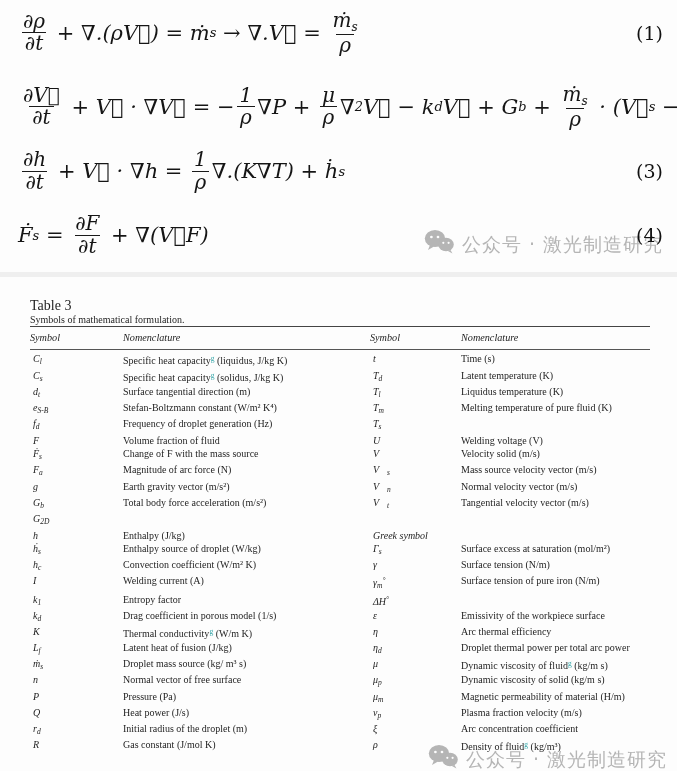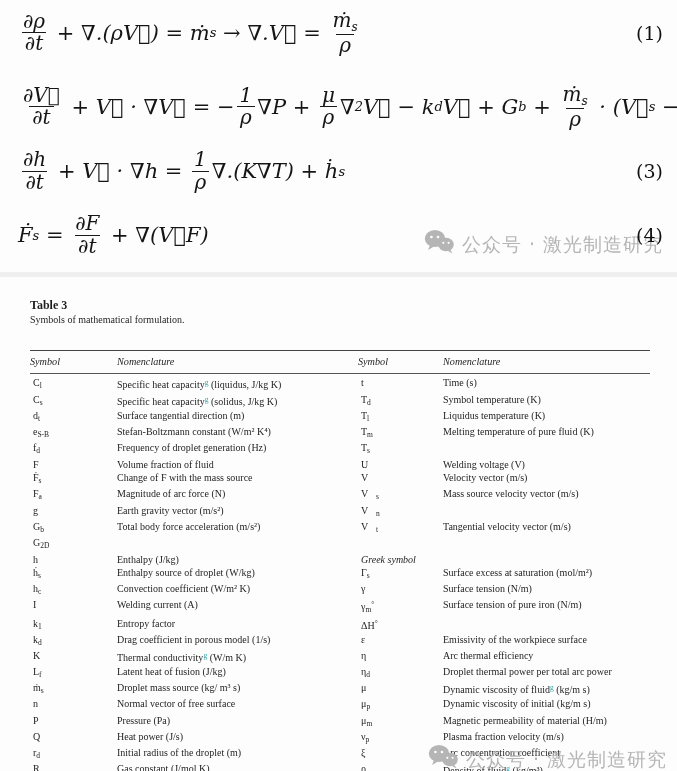--- a/index.html
+++ b/index.html
@@ -31,27 +31,27 @@
   
   .wm{position:absolute;display:flex;align-items:flex-end;gap:7px;
       font-family:"DejaVu Sans","Liberation Sans",sans-serif;
       font-size:19px;color:#b5b5b5;letter-spacing:1px;white-space:nowrap;}
   .wm-top{left:424px;top:229px;z-index:1}
   .wm-bottom{left:428px;top:744px;z-index:4}
   .wm svg{flex:0 0 auto}
   
   .tablewrap{position:absolute;left:30px;right:27px;top:298px;z-index:3;
       font-size:10px;line-height:13.3px;color:#1e1e1e;}
-  .t-title{font-weight:bold;font-size:12px;line-height:15px}
-  .t-caption{font-size:10px;line-height:13px;margin-bottom:24px}
-  .thead,.trow{display:grid;grid-template-columns:83px 237px 81px auto;column-gap:4px}
+  .t-title{font-weight:normal;font-size:14px;line-height:15px}
+  .t-caption{font-size:10px;line-height:13px;margin-bottom:0}
+  .thead,.trow{display:grid;grid-template-columns:83px 237px 81px auto;column-gap:10px}
   .thead{border-top:1.3px solid #444;border-bottom:1px solid #555;padding:4px 0 5px 0;font-style:italic;font-size:10.2px}
   .tbody{padding-top:2px}
   .tcell{overflow:hidden;white-space:nowrap}
-  .tcell.sym{padding-left:3px}
+  .tcell.sym{font-style:italic;padding-left:3px}
   .tcell sub{font-size:7.5px;vertical-align:-2px}
   .tcell sup{font-size:7.5px;vertical-align:3px}
   .tcell.nomen sup{color:#2fa3a6}
   .greekhead{font-style:italic}
 </style>
 </head>
 <body>
 
 <div class="band"></div>
 
@@ -164,21 +164,21 @@
       <div class="trow">
         <div class="tcell sym">C<sub>l</sub></div>
         <div class="tcell nomen">Specific heat capacity<sup>g</sup> (liquidus, J/kg K)</div>
         <div class="tcell sym">t</div>
         <div class="tcell nomen">Time (s)</div>
       </div>
       <div class="trow">
         <div class="tcell sym">C<sub>s</sub></div>
         <div class="tcell nomen">Specific heat capacity<sup>g</sup> (solidus, J/kg K)</div>
         <div class="tcell sym">T<sub>d</sub></div>
-        <div class="tcell nomen">Symbol temperature (K)</div>
+        <div class="tcell nomen">Latent temperature (K)</div>
       </div>
       <div class="trow">
         <div class="tcell sym">d<sub>t</sub></div>
         <div class="tcell nomen">Surface tangential direction (m)</div>
         <div class="tcell sym">T<sub>l</sub></div>
         <div class="tcell nomen">Liquidus temperature (K)</div>
       </div>
       <div class="trow">
         <div class="tcell sym">e<sub>S-B</sub></div>
         <div class="tcell nomen">Stefan-Boltzmann constant (W/m² K⁴)</div>
@@ -193,32 +193,33 @@
       <div class="trow">
         <div class="tcell sym">F</div>
         <div class="tcell nomen">Volume fraction of fluid</div>
         <div class="tcell sym">U</div>
         <div class="tcell nomen">Welding voltage (V)</div>
       </div>
       <div class="trow">
         <div class="tcell sym">Ḟ<sub>s</sub></div>
         <div class="tcell nomen">Change of F with the mass source</div>
         <div class="tcell sym">V⃗</div>
-        <div class="tcell nomen">Velocity vector (m/s)</div>
+        <div class="tcell nomen">Velocity solid (m/s)</div>
       </div>
       <div class="trow">
         <div class="tcell sym">F<sub>a</sub></div>
         <div class="tcell nomen">Magnitude of arc force (N)</div>
         <div class="tcell sym">V⃗<sub>s</sub></div>
         <div class="tcell nomen">Mass source velocity vector (m/s)</div>
       </div>
       <div class="trow">
         <div class="tcell sym">g⃗</div>
         <div class="tcell nomen">Earth gravity vector (m/s²)</div>
         <div class="tcell sym">V⃗<sub>n</sub></div>
+        <div class="tcell nomen">Normal velocity vector (m/s)</div>
       </div>
       <div class="trow">
         <div class="tcell sym">G<sub>b</sub></div>
         <div class="tcell nomen">Total body force acceleration (m/s²)</div>
         <div class="tcell sym">V⃗<sub>t</sub></div>
         <div class="tcell nomen">Tangential velocity vector (m/s)</div>
       </div>
       <div class="trow">
         <div class="tcell sym">G<sub>2D</sub></div>
         <div class="tcell sym"></div>
@@ -274,21 +275,21 @@
       <div class="trow">
         <div class="tcell sym">ṁ<sub>s</sub></div>
         <div class="tcell nomen">Droplet mass source (kg/ m³ s)</div>
         <div class="tcell sym">μ</div>
         <div class="tcell nomen">Dynamic viscosity of fluid<sup>g</sup> (kg/m s)</div>
       </div>
       <div class="trow">
         <div class="tcell sym">n⃗</div>
         <div class="tcell nomen">Normal vector of free surface</div>
         <div class="tcell sym">μ<sub>p</sub></div>
-        <div class="tcell nomen">Dynamic viscosity of initial (kg/m s)</div>
+        <div class="tcell nomen">Dynamic viscosity of solid (kg/m s)</div>
       </div>
       <div class="trow">
         <div class="tcell sym">P</div>
         <div class="tcell nomen">Pressure (Pa)</div>
         <div class="tcell sym">μ<sub>m</sub></div>
         <div class="tcell nomen">Magnetic permeability of material (H/m)</div>
       </div>
       <div class="trow">
         <div class="tcell sym">Q</div>
         <div class="tcell nomen">Heat power (J/s)</div>

